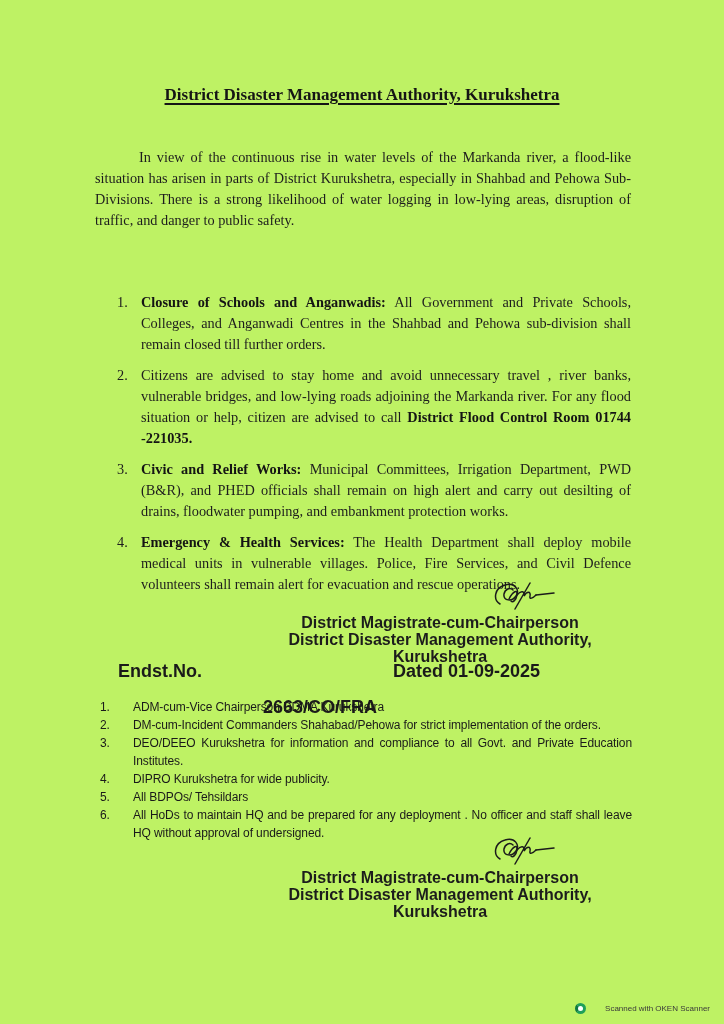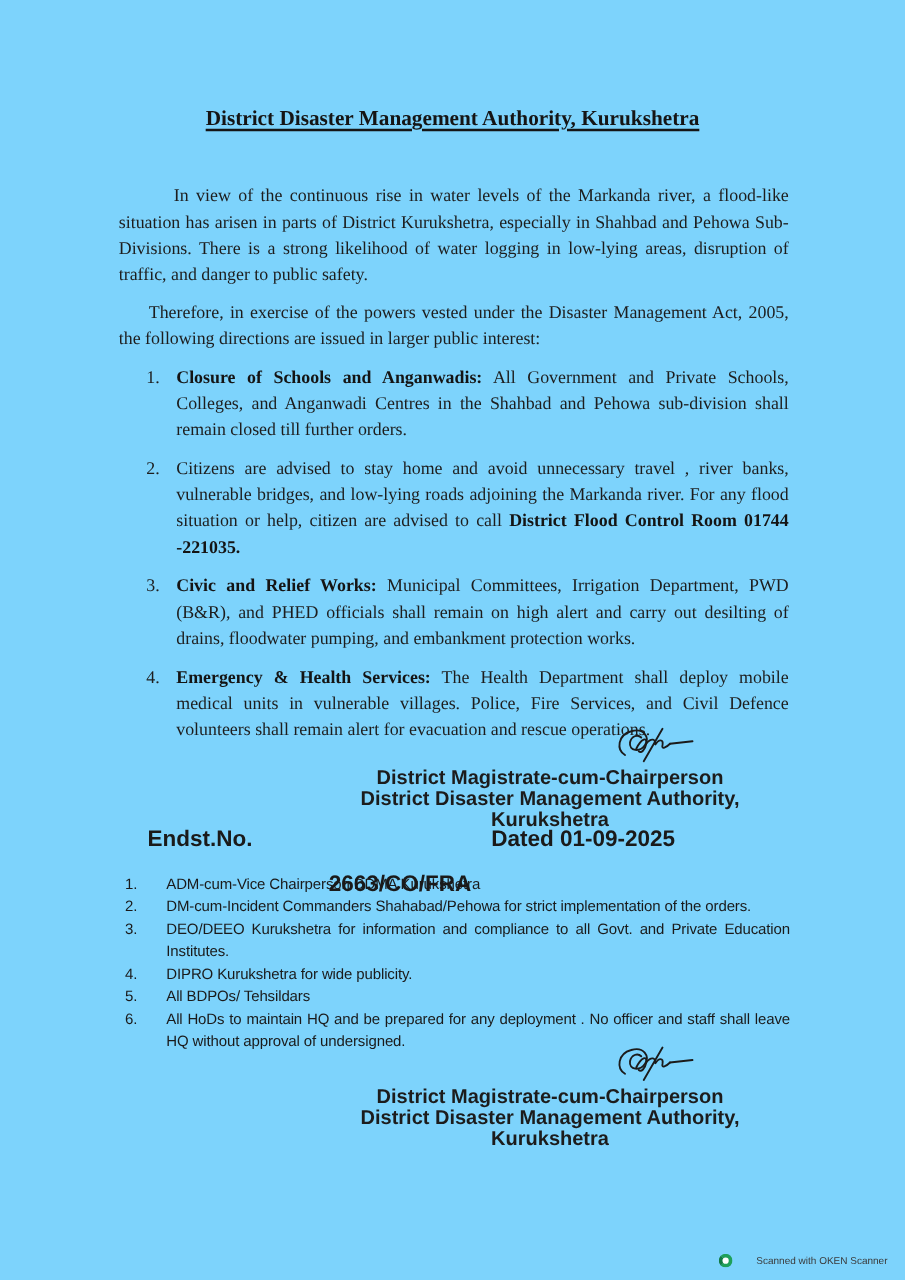--- a/index.html
+++ b/index.html
@@ -1,21 +1,21 @@
 <!DOCTYPE html>
 <html><head>
 <meta charset="utf-8">
 <style>
   * { margin: 0; padding: 0; box-sizing: border-box; }
   html, body { background: #ffffff; }
   .page {
     position: relative;
     width: 724px;
     height: 1024px;
-    background: #7dd3fc;
+    background: #bef264;
     font-family: "Liberation Serif", serif;
     color: #1d1d1d;
     overflow: hidden;
   }
   
   .doc-title {
     position: absolute;
     top: 85px; left: 0; right: 0;
     text-align: center;
     font-size: 17px;
@@ -125,21 +125,20 @@
 
 <div class="page">
 
   <div class="doc-title">
     <span>District Disaster Management Authority, Kurukshetra</span>
   </div>
 
 
   <p class="para para-1">In view of the continuous rise in water levels of the Markanda river, a flood-like situation has arisen in parts of District Kurukshetra, especially in Shahbad and Pehowa Sub-Divisions. There is a strong likelihood of water logging in low-lying areas, disruption of traffic, and danger to public safety.</p>
 
-  <p class="para para-2">Therefore, in exercise of the powers vested under the Disaster Management Act, 2005, the following directions are issued in larger public interest:</p>
 
   <div class="directions">
     <div class="direction-item">
       <span class="num">1.</span>
       <span class="dtext"><span class="b">Closure of Schools and Anganwadis:</span><span> All Government and Private Schools, Colleges, and Anganwadi Centres in the Shahbad and Pehowa sub-division shall remain closed till further orders.</span></span>
     </div>
     <div class="direction-item">
       <span class="num">2.</span>
       <span class="dtext"><span>Citizens are advised to stay home and avoid unnecessary travel , river banks, vulnerable bridges, and low-lying roads adjoining the Markanda river. For any flood situation or help, citizen are advised to call </span><span class="b">District Flood Control Room 01744 -221035.</span></span>
     </div>

